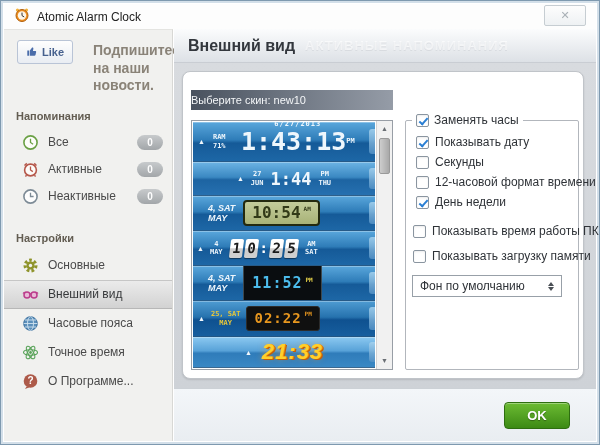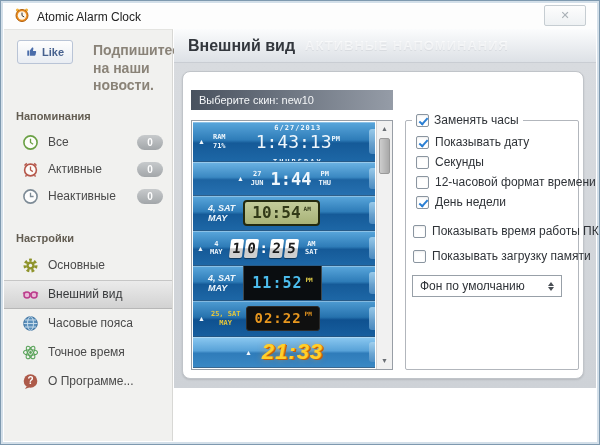--- a/index.html
+++ b/index.html
@@ -40,42 +40,42 @@
   .main-header{position:absolute;left:0;right:0;top:0;height:34px;
                background:linear-gradient(180deg,#fbfcfd,#dde1e6);border-bottom:1px solid #c9cdd3;
                display:flex;align-items:center;padding-left:14px;}
   .page-title{font-size:16px;font-weight:bold;color:#33373d;}
   .ghost{margin-left:10px;font-size:13px;font-weight:bold;letter-spacing:1px;color:rgba(255,255,255,.62);
          text-shadow:0 1px 0 rgba(170,176,184,.25);}
   .content{position:absolute;left:0;right:0;top:34px;bottom:53px;background:linear-gradient(180deg,#d8dbdf,#ced2d7);}
   .panel{position:absolute;left:8px;top:8px;width:402px;height:308px;background:#fff;
          border:1px solid #c0c4c9;border-radius:8px;box-shadow:0 1px 2px rgba(0,0,0,.12);}
 
-  .col-header{position:absolute;height:20px;font-size:11px;color:#f4f6f8;line-height:20px;padding-left:8px;
+  .col-header{position:absolute;height:20px;font-size:11px;color:#f4f6f8;line-height:20px;
               background:linear-gradient(90deg,#49525f,#959ca7);}
   .skin-col-header{left:8px;top:18px;width:202px;}
   .settings-col-header{left:218px;top:18px;width:178px;}
 
   
   .skin-list{position:absolute;left:8px;top:48px;width:202px;height:250px;border:1px solid #989ea6;background:#fff;}
   .skins{position:absolute;left:1px;top:1px;right:17px;bottom:1px;overflow:hidden;background:#15497e;
          display:flex;flex-direction:column;}
   .skin{position:relative;flex:none;display:flex;align-items:center;padding:0 5px;overflow:hidden;
         background:linear-gradient(180deg,#5aa7dc 0%,#2e7cb8 46%,#155a98 54%,#1d67a6 100%);
         border-bottom:1px solid rgba(6,40,78,.6);box-shadow:inset 0 1px 0 rgba(255,255,255,.3);
         color:#eef6fc;font-family:"DejaVu Sans Mono", monospace;}
   .skin::after{content:"";position:absolute;right:0;top:18%;height:64%;width:6px;border-radius:3px 0 0 3px;
                background:linear-gradient(180deg,#a6d2ee,#5492c6);opacity:.85;}
   .skin .tri{font-family:"Liberation Sans",sans-serif;font-size:7px;color:#f2f8fd;flex:none;}
   .stack{display:flex;flex-direction:column;line-height:1.15;font-size:7px;font-weight:bold;text-align:center;flex:none;}
   .skin1{height:40px;}
   .skin1 .ram{margin-left:8px;}
   .skin1 .mid{margin:8px auto;text-align:center;line-height:1;}
   .skin1 .date{font-size:7px;font-weight:bold;letter-spacing:1px;}
-  .skin1 .time{font-size:18px;font-weight:normal;letter-spacing:0;}
+  .skin1 .time{font-size:25px;font-weight:bold;letter-spacing:0;}
   .skin1 .ampm{font-size:7px;font-weight:bold;vertical-align:7px;}
   .skin1 .day{font-size:7px;font-weight:bold;letter-spacing:2px;}
   .skin2{height:34px;justify-content:center;gap:7px;background:linear-gradient(180deg,#6db4e4 0%,#3a88c2 46%,#1d64a2 54%,#2670b0 100%);}
   .skin2 .time{font-size:17px;font-weight:bold;}
   .skin3{height:35px;gap:8px;}
   .skin3 .date-it{font-family:"Liberation Sans",sans-serif;font-style:italic;font-weight:bold;font-size:9px;
                   line-height:1.15;margin-left:10px;}
   .lcd-khaki{background:linear-gradient(180deg,#c3cc9b,#a8b277);border:2px solid #23290f;border-radius:4px;
              padding:1px 7px;display:flex;align-items:flex-start;gap:3px;}
   .lcd-khaki .time{font-size:16px;font-weight:bold;color:#323a18;line-height:1.2;}
@@ -411,14 +411,17 @@
             <span class="spinner">
               <b class="spin-up"></b>
                 <b class="spin-down"></b>
             </span>
           </div>
         </div>
 
       </div>
     </div>
 
+    <div class="footer">
+      <button class="ok-btn">OK</button>
+    </div>
   </div>
 </div>
 
 </body></html>

